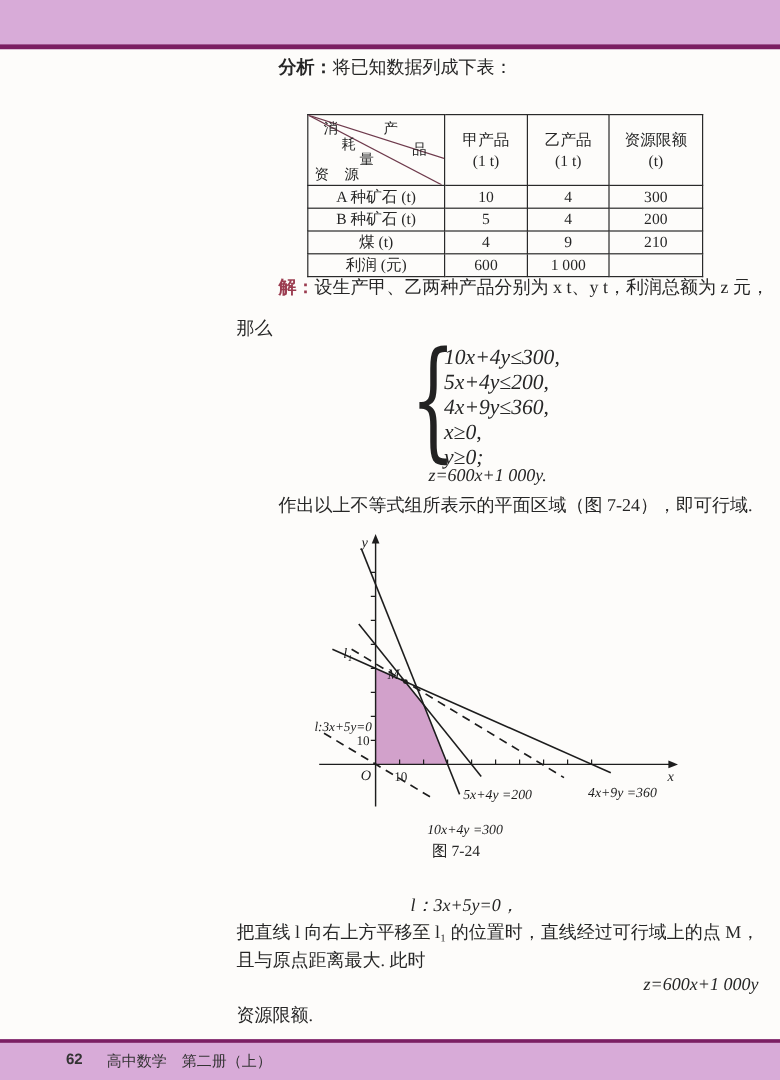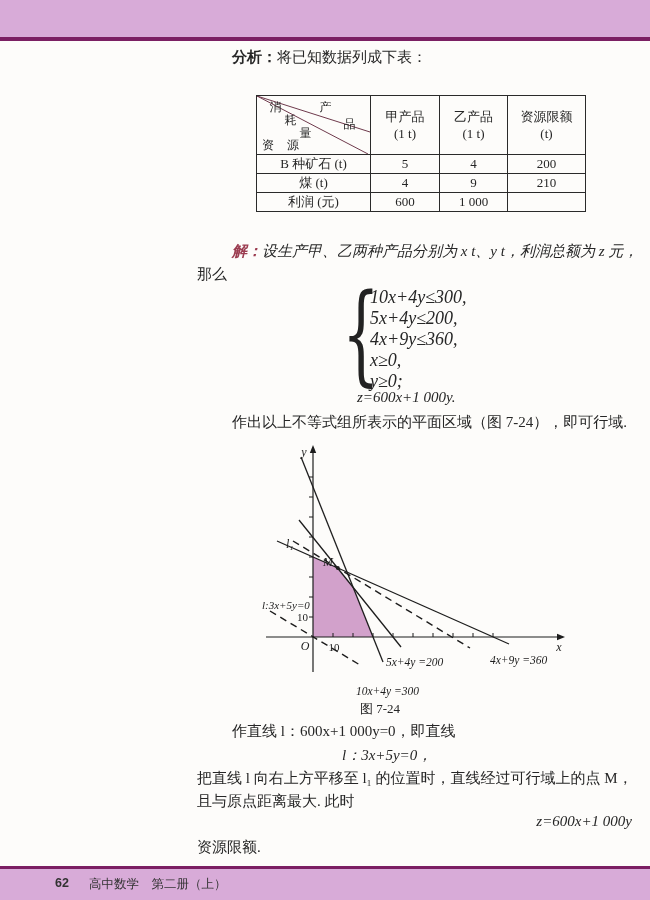--- a/index.html
+++ b/index.html
@@ -99,41 +99,47 @@
       <td class="hdr">
         <div>乙产品</div>
             <div>(1 t)</div>
       </td>
       <td class="hdr">
         <div>资源限额</div>
             <div>(t)</div>
       </td>
     </tr>
     <tr>
+      <td>A 种矿石 (t)</td>
+      <td>10</td>
+      <td>4</td>
+      <td>300</td>
+    </tr>
+    <tr>
       <td>B 种矿石 (t)</td>
       <td>5</td>
       <td>4</td>
       <td>200</td>
     </tr>
     <tr>
       <td>煤 (t)</td>
       <td>4</td>
       <td>9</td>
       <td>210</td>
     </tr>
     <tr>
       <td>利润 (元)</td>
       <td>600</td>
       <td>1 000</td>
       <td></td>
     </tr>
   </tbody>
     </table>
 
-  <div class="para" style="left:232px; top:240px;font-style:italic;">
+  <div class="para" style="left:232px; top:229px;">
     <span class="lead lead-red">解：</span><span>设生产甲、乙两种产品分别为 x t、y t，利润总额为 z 元，</span>
   </div>
   <div class="para" style="left:197px; top:264px;">那么</div>
 
   <div class="brace">{</div>
   <div class="system">
     <div>10x+4y≤300,</div>
     <div>5x+4y≤200,</div>
     <div>4x+9y≤360,</div>
     <div>x≥0,</div>
@@ -193,21 +199,20 @@
       <text x="68" y="123" font-size="12" class="it" text-anchor="middle">M</text>
       <text x="26" y="105" font-size="12" class="it">l₁</text>
       <text x="2" y="166" font-size="11" class="it">l:3x+5y=0</text>
       <text x="126" y="223" font-size="11.5" class="it">5x+4y =200</text>
       <text x="230" y="221" font-size="11.5" class="it">4x+9y =360</text>
       <text x="96" y="252" font-size="11.5" class="it">10x+4y =300</text>
     </svg>
   </div>
   <div class="fig-caption">图 7-24</div>
 
-  <div class="para" style="left:232px; top:721px;">作直线 l：600x+1 000y=0，即直线</div>
   <div class="para" style="left:342px; top:745px; font-style:italic;">l：3x+5y=0，</div>
   <div class="para" style="left:197px; top:791px;">且与原点距离最大. 此时</div>
   <div class="para" style="left:197px; top:768px;">把直线 l 向右上方平移至 l₁ 的位置时，直线经过可行域上的点 M，</div>
   <div class="center-eq" style="top:813px;">z=600x+1 000y</div>
   <div class="para" style="left:197px; top:837px;">资源限额.</div>
 
   <div class="footer-band">
     <div class="footer-text">
       <span class="pnum">62</span>
       <span>高中数学　第二册（上）</span>

